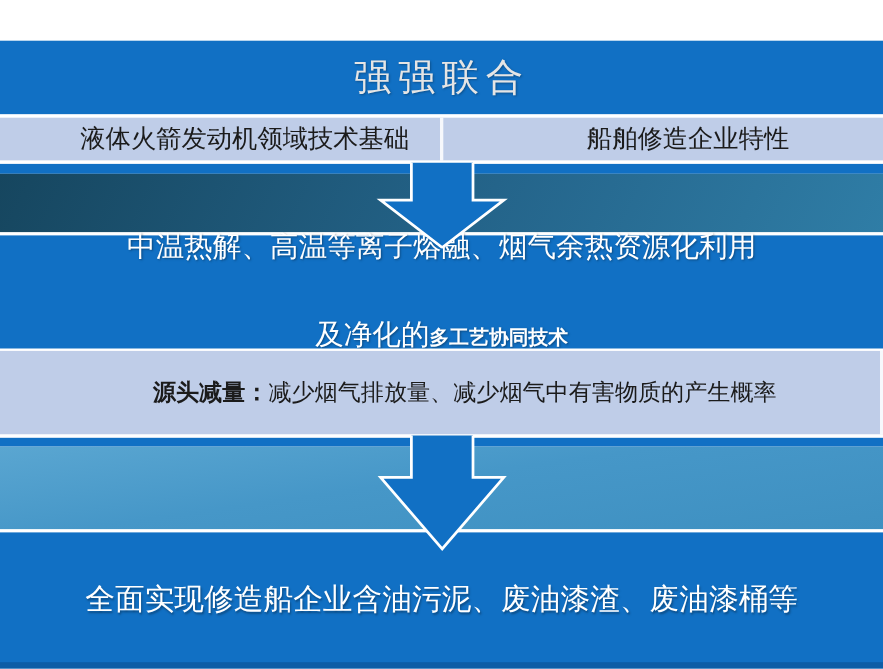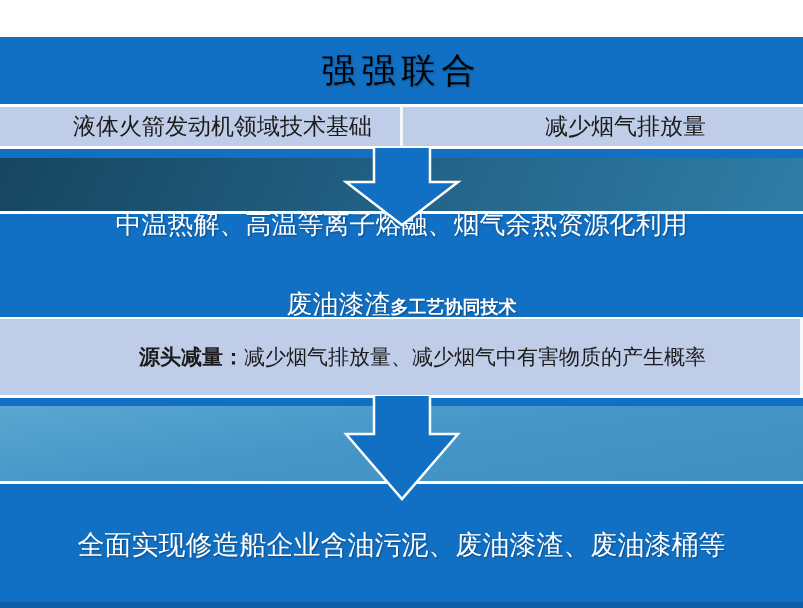--- a/index.html
+++ b/index.html
@@ -7,21 +7,21 @@
     position:relative;
     width:803px;height:608px;
     overflow:hidden;
     background:#ffffff;
     font-family:"Liberation Serif","DejaVu Serif",serif;
   }
   .stack{display:flex;flex-direction:column;width:803px;height:608px;}
 
   
   .hdr{
-    height:78px;background:#1170C4;color:#000000;
+    height:78px;background:#1170C4;color:#e5e5e5;
     display:flex;align-items:center;justify-content:center;
     font-size:34px;letter-spacing:6px;
     text-shadow:1px 1px 2px rgba(0,0,0,.30);
     margin-top:37px;
   }
   .gap{height:3px;background:#ffffff;}
   .band-light{
     background:#BFCDE8;color:#1b1b1b;
     display:flex;align-items:stretch;
   }
@@ -77,39 +77,39 @@
     </div>
 
     <div class="gap"></div>
 
     <div class="band-light row1">
       <div class="col">
         <span>液体火箭发动机领域技术基础</span>
       </div>
       <div class="divider"></div>
       <div class="col">
-        <span>减少烟气排放量</span>
+        <span>船舶修造企业特性</span>
       </div>
     </div>
 
     <div class="gap"></div>
     <div class="strip"></div>
 
     <div class="arrowband band-dark">
       <svg width="124" height="78" viewBox="0 0 124 78" aria-hidden="true">
         <polygon points="34,-4 34,34 6,34 62,77 118,34 90,34 90,-4" fill="#1170C4" stroke="#ffffff" stroke-width="2.5" stroke-linejoin="miter"></polygon>
       </svg>
     </div>
 
     <div class="gap"></div>
 
     <div class="blue-block tech">
       <div class="line">中温热解、高温等离子熔融、烟气余热资源化利用</div>
       <div class="line">
-        <span>废油漆渣</span><b>多工艺协同技术</b>
+        <span>及净化的</span><b>多工艺协同技术</b>
       </div>
     </div>
 
     <div class="gap"></div>
 
     <div class="band-light row2">
       <div class="col">
         <span><b>源头减量：</b><span>减少烟气排放量、减少烟气中有害物质的产生概率</span></span>
       </div>
       <div class="divider"></div>

